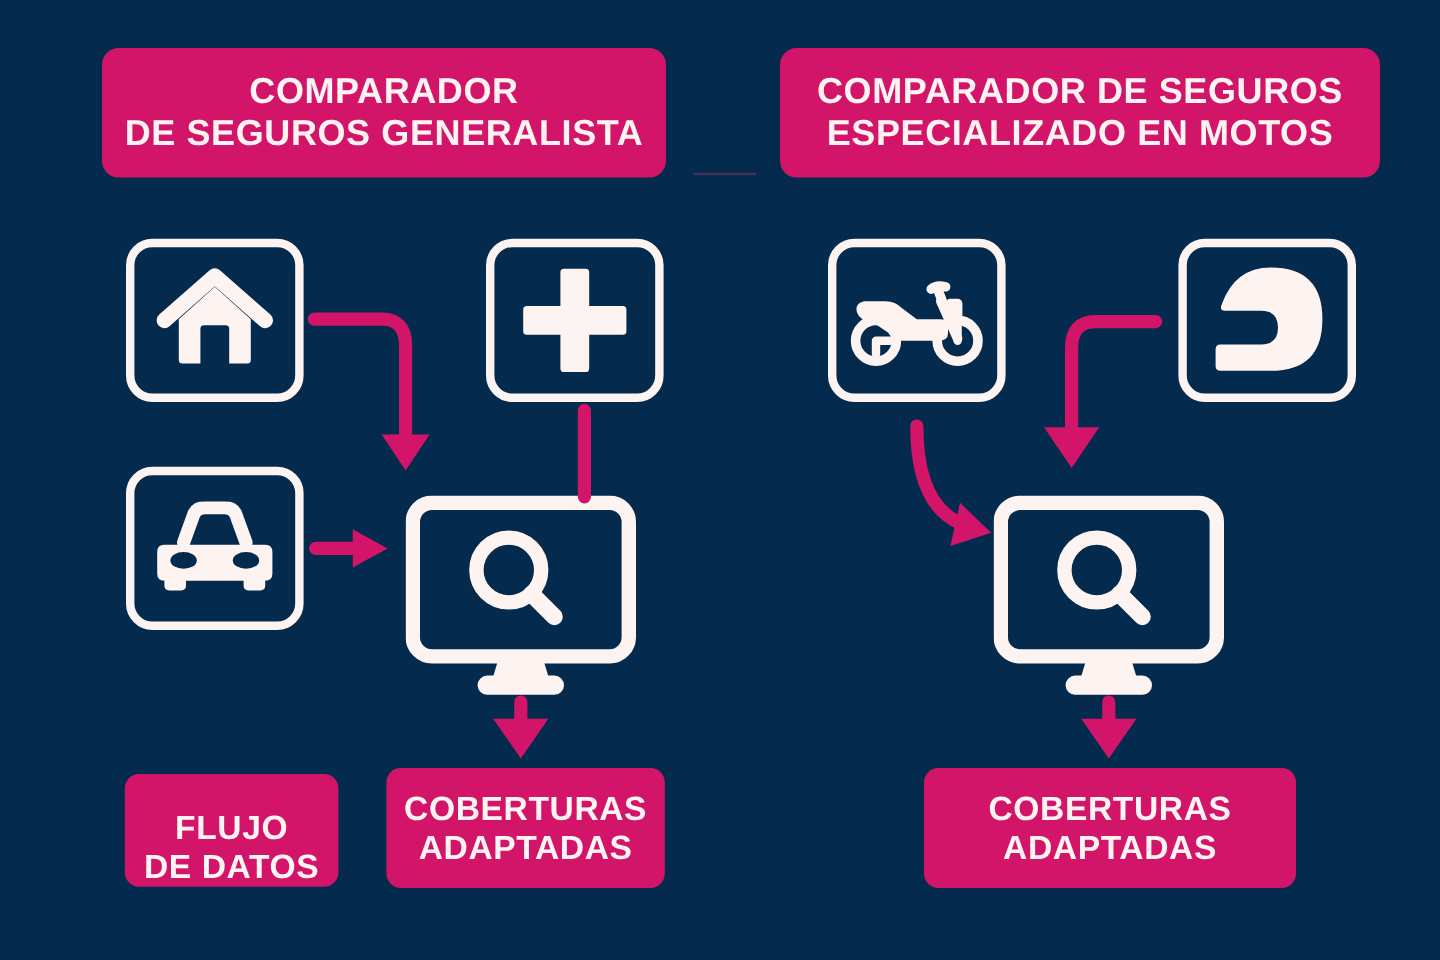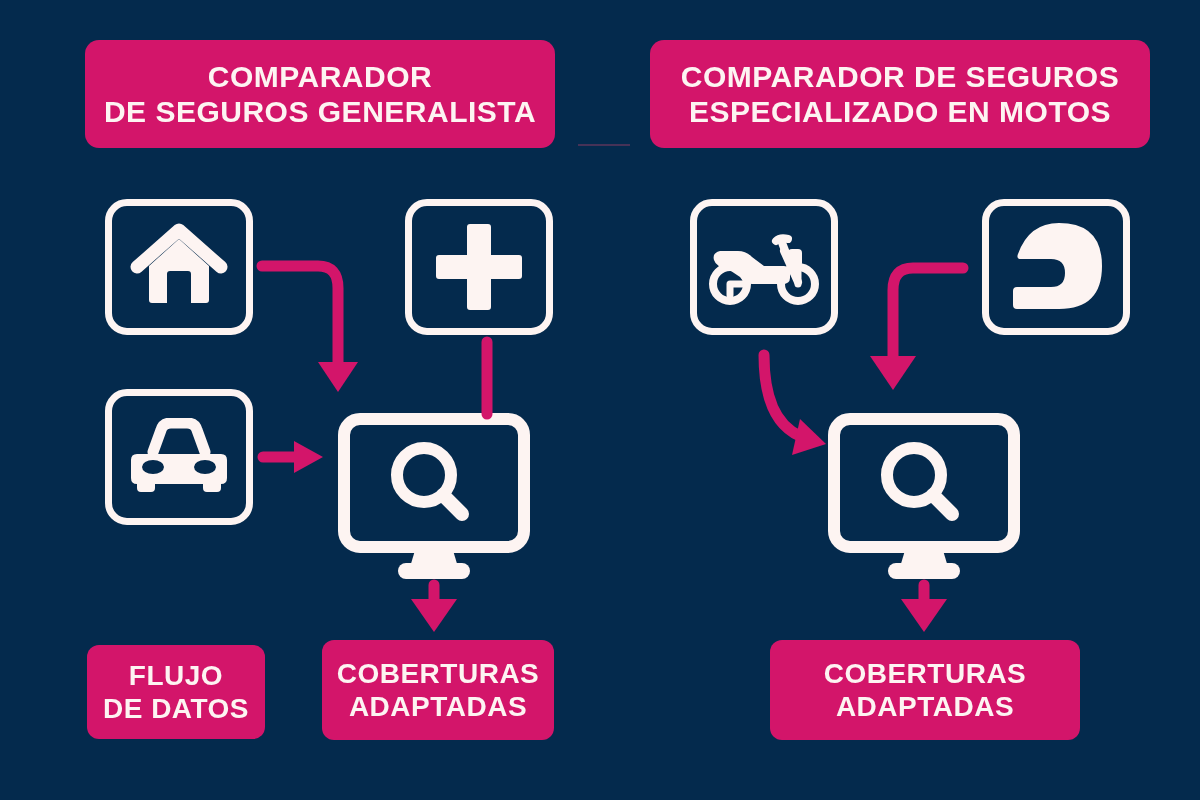--- a/index.html
+++ b/index.html
@@ -37,21 +37,21 @@
     letter-spacing: 0.5px;
     line-height: 1.18;
     white-space: pre-line;
   }
   .header-pill .pill-text { font-size: 30px; }
   .footer-pill .pill-text { font-size: 28px; }
 
   #header-left  { left: 85px;  top: 40px;  width: 470px; height: 108px; }
   #header-right { left: 650px; top: 40px;  width: 500px; height: 108px; }
 
-  #footer-flujo      { left: 87px; top: 645px; width: 178px; height: 94px; border-radius: 12px; }
+  #footer-flujo      { left: 104px; top: 645px; width: 178px; height: 94px; border-radius: 12px; align-items: flex-end; }
   #footer-cob-left   { left: 322px; top: 640px; width: 232px; height: 100px; border-radius: 12px; }
   #footer-cob-right  { left: 770px; top: 640px; width: 310px; height: 100px; border-radius: 12px; }
 
   
   .tile {
     position: absolute;
     width: 148px;
     height: 136px;
     border: 7px solid #fdf4f2;
     border-radius: 22px;

